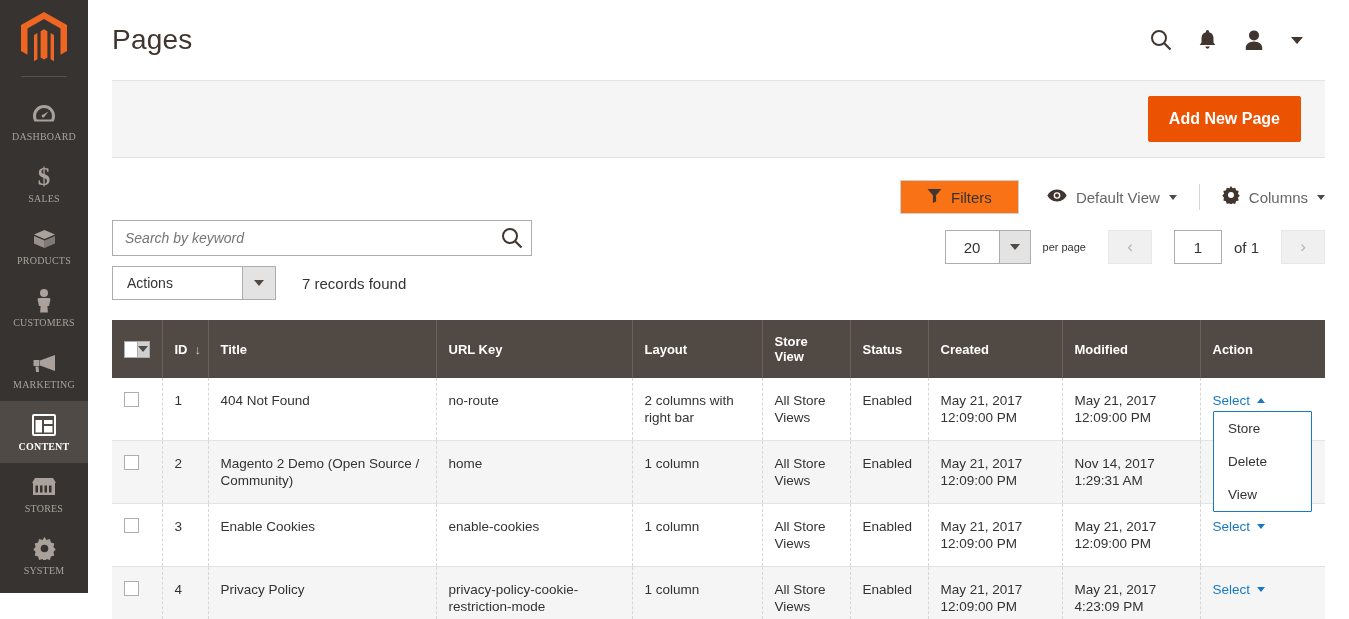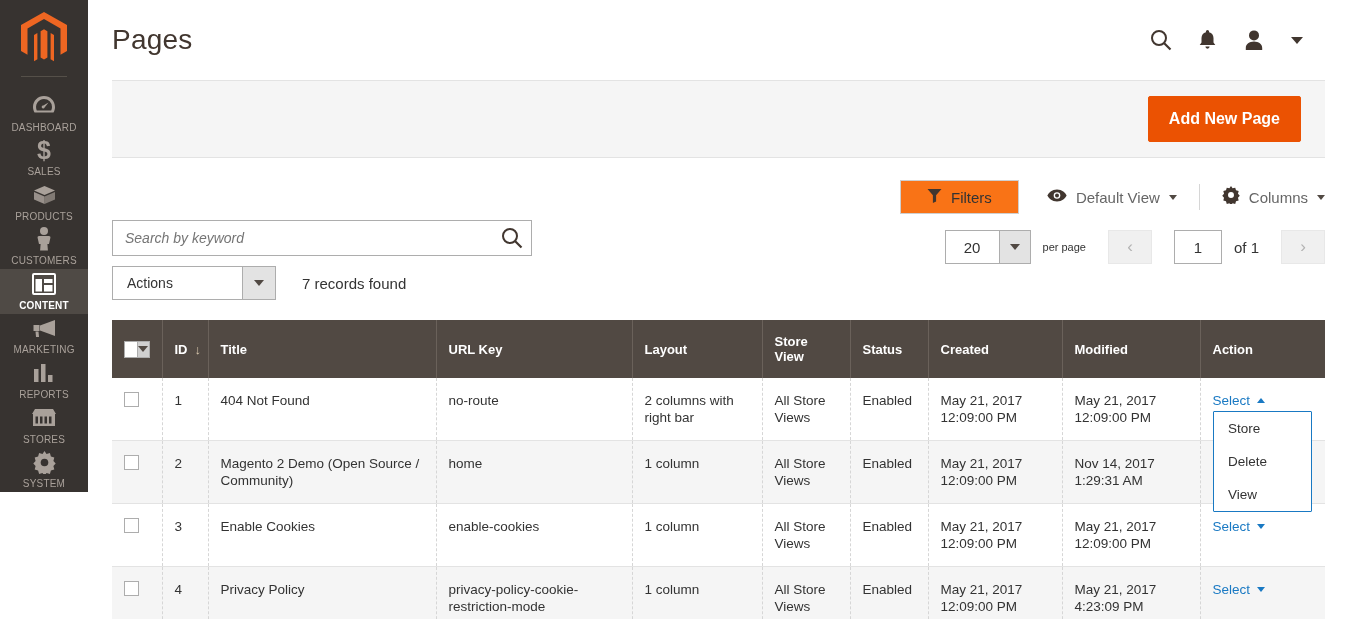--- a/index.html
+++ b/index.html
@@ -6,24 +6,25 @@
   html, body {
     width: 1349px; height: 619px;
     overflow: hidden;
     font-family: "Liberation Sans", sans-serif;
     background: #ffffff;
   }
   .app { display: flex; width: 1349px; height: 619px; }
 
   
   .sidebar {
-    width: 88px; flex: 0 0 88px; height: 492px;
+    width: 88px; flex: 0 0 88px; height: 593px;
     background: #373330;
     display: flex; flex-direction: column; align-items: center;
     position: relative;
+    font-family: Liberation Serif, serif;
   }
   .logo { margin-top: 12px; margin-bottom: 12px; }
   .logo svg { display: block; }
   .logo-rule {
     width: 46px; height: 1px; background: #555049;
     margin: 0 auto 14px auto;
   }
   .nav-item {
     width: 88px; height: 62px;
     display: flex; flex-direction: column;
@@ -252,53 +253,43 @@
     <a class="nav-item">
       <span class="nav-ico">
         <svg width="16" height="24" viewBox="0 0 16 24">
             <circle cx="8" cy="4" r="4" fill="#a9a19a"></circle>
             <path d="M3 9h10c1 0 1.6.8 1.4 1.8L13 17h-1.6l.5 6.5h-7.8L4.6 17H3L1.6 10.8C1.4 9.8 2 9 3 9z" fill="#a9a19a"></path>
           </svg>
       </span>
       <span class="nav-lbl">CUSTOMERS</span>
     </a>
 
+    <a class="nav-item">
+      <span class="nav-ico">
+        <svg width="26" height="20" viewBox="0 0 26 20">
+            <path d="M24 2 9 7.5v5L24 18z" fill="#a9a19a"></path>
+            <path d="M2.5 7h6v6h-6z" fill="#a9a19a"></path>
+            <path d="M4.5 13.5h3L8 19H5z" fill="#a9a19a"></path>
+          </svg>
+      </span>
+      <span class="nav-lbl">MARKETING</span>
+    </a>
+
     <a class="nav-item active">
       <span class="nav-ico">
         <svg width="24" height="22" viewBox="0 0 24 22">
             <rect x="1" y="1" width="22" height="20" rx="1" fill="none" stroke="#ffffff" stroke-width="2"></rect>
             <rect x="3.5" y="6" width="6.5" height="12.5" fill="#ffffff"></rect>
             <rect x="12" y="6" width="8.5" height="4" fill="#ffffff"></rect>
             <rect x="12" y="12" width="8.5" height="6.5" fill="#ffffff"></rect>
           </svg>
       </span>
       <span class="nav-lbl">CONTENT</span>
     </a>
 
-    <a class="nav-item">
-      <span class="nav-ico">
-        <svg width="26" height="20" viewBox="0 0 26 20">
-            <path d="M24 2 9 7.5v5L24 18z" fill="#a9a19a"></path>
-            <path d="M2.5 7h6v6h-6z" fill="#a9a19a"></path>
-            <path d="M4.5 13.5h3L8 19H5z" fill="#a9a19a"></path>
-          </svg>
-      </span>
-      <span class="nav-lbl">MARKETING</span>
-    </a>
-
-    <a class="nav-item">
-      <span class="nav-ico">
-        <svg width="22" height="20" viewBox="0 0 22 20">
-            <rect x="1" y="6" width="4.5" height="13" fill="#a9a19a"></rect>
-            <rect x="8" y="1" width="4.5" height="18" fill="#a9a19a"></rect>
-            <rect x="15" y="12" width="4.5" height="7" fill="#a9a19a"></rect>
-          </svg>
-      </span>
-      <span class="nav-lbl">REPORTS</span>
-    </a>
 
     <a class="nav-item">
       <span class="nav-ico">
         <svg width="26" height="19" viewBox="0 0 26 19">
             <path d="M2 6h22v12H2z" fill="#a9a19a"></path>
             <path d="M1 6 4 1h18l3 5z" fill="#a9a19a"></path>
             <g fill="#373330">
               <rect x="4.5" y="8.5" width="2.5" height="7"></rect>
               <rect x="9" y="8.5" width="2.5" height="7"></rect>
               <rect x="13.5" y="8.5" width="2.5" height="7"></rect>

